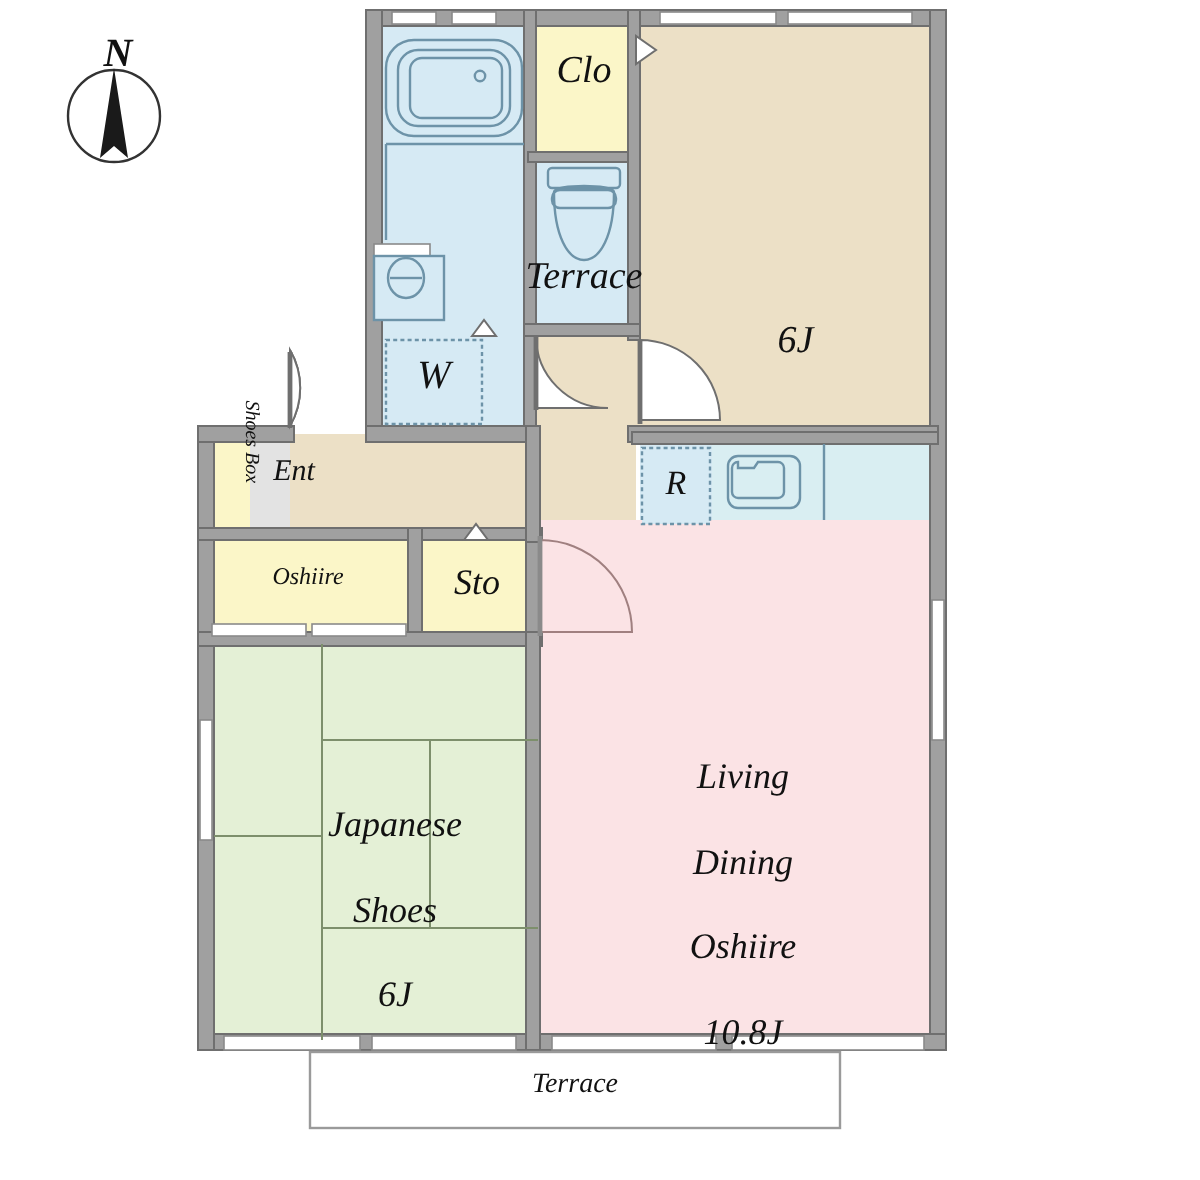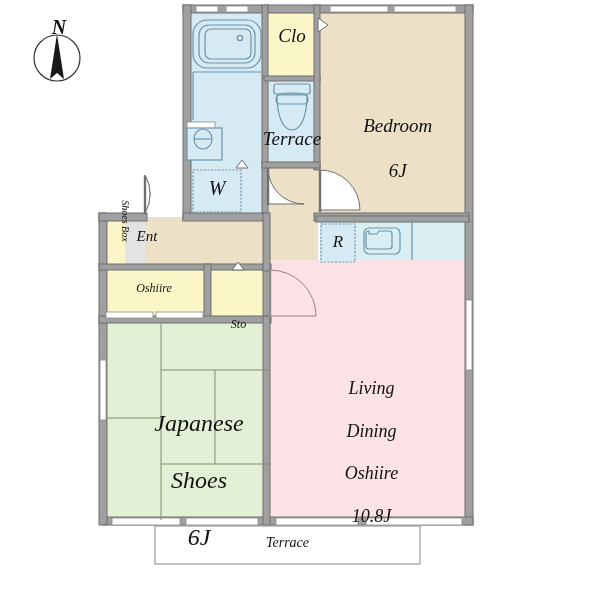--- a/index.html
+++ b/index.html
@@ -184,38 +184,38 @@
   </g>
 </svg>
 
 <div class="lbl" style="left:46px;top:16px;width:26px;font-size:20px;font-weight:bold;">N</div>
 
 <div class="lbl" style="left:266px;top:25px;width:52px;font-size:19px;">Clo</div>
 
 <div class="lbl" style="left:258px;top:128px;width:68px;font-size:19px;">Terrace</div>
 
 <div class="lbl" style="left:330px;top:93px;width:126px;font-size:19px;">
-  <span>Bedroom</span><br>
+  <br>
   <span>6J</span>
 </div>
 
 <div class="lbl" style="left:193px;top:177px;width:48px;font-size:20px;">W</div>
 
 <div class="lbl" style="left:125px;top:228px;width:44px;font-size:15px;">Ent</div>
 
 <div class="lbl" style="left:97px;top:215px;width:56px;font-size:10px;
             transform:rotate(90deg);transform-origin:center;">Shoes Box</div>
 
 <div class="lbl" style="left:103px;top:281px;width:102px;font-size:12px;">Oshiire</div>
 
-<div class="lbl" style="left:211px;top:281px;width:55px;font-size:12px;margin-top:36px;">Sto</div>
+<div class="lbl" style="left:211px;top:281px;width:55px;font-size:18px;">Sto</div>
 
 <div class="lbl" style="left:321px;top:232px;width:34px;font-size:17px;">R</div>
 
-<div class="lbl" style="left:141px;top:381px;width:104px;font-size:24px;">
+<div class="lbl" style="left:141px;top:381px;width:104px;font-size:18px;">
   <span>Japanese</span><br>
   <span>Shoes</span><br>
   <span>6J</span>
 </div>
 
 <div class="lbl" style="left:305px;top:357px;width:124px;font-size:18px;">
   <span>Living</span><br>
   <span>Dining</span><br>
   <span>Oshiire</span><br>
   <span>10.8J</span>

